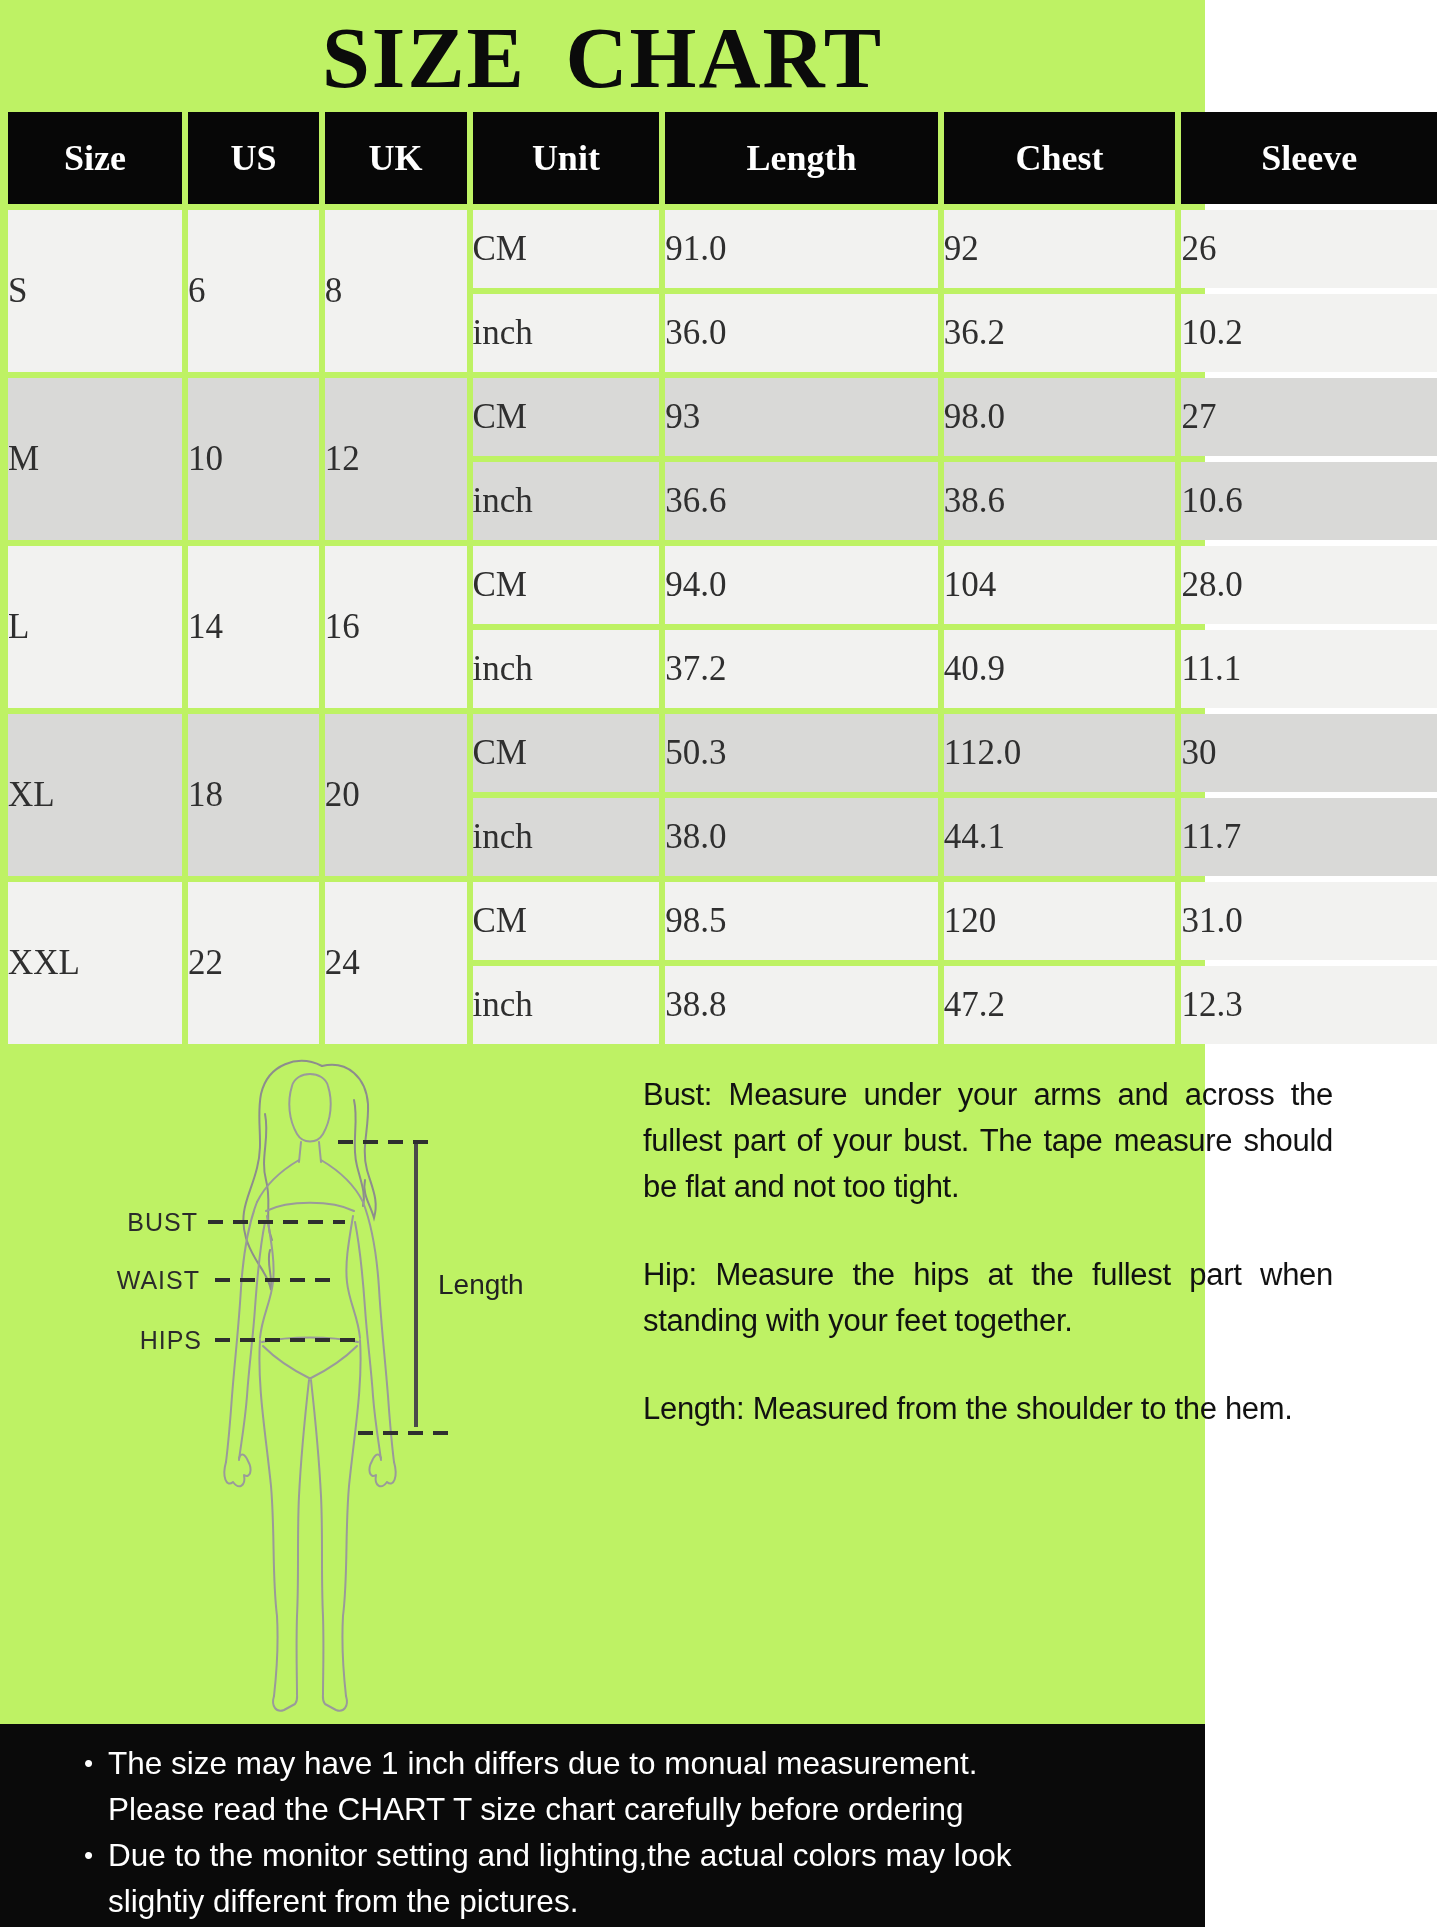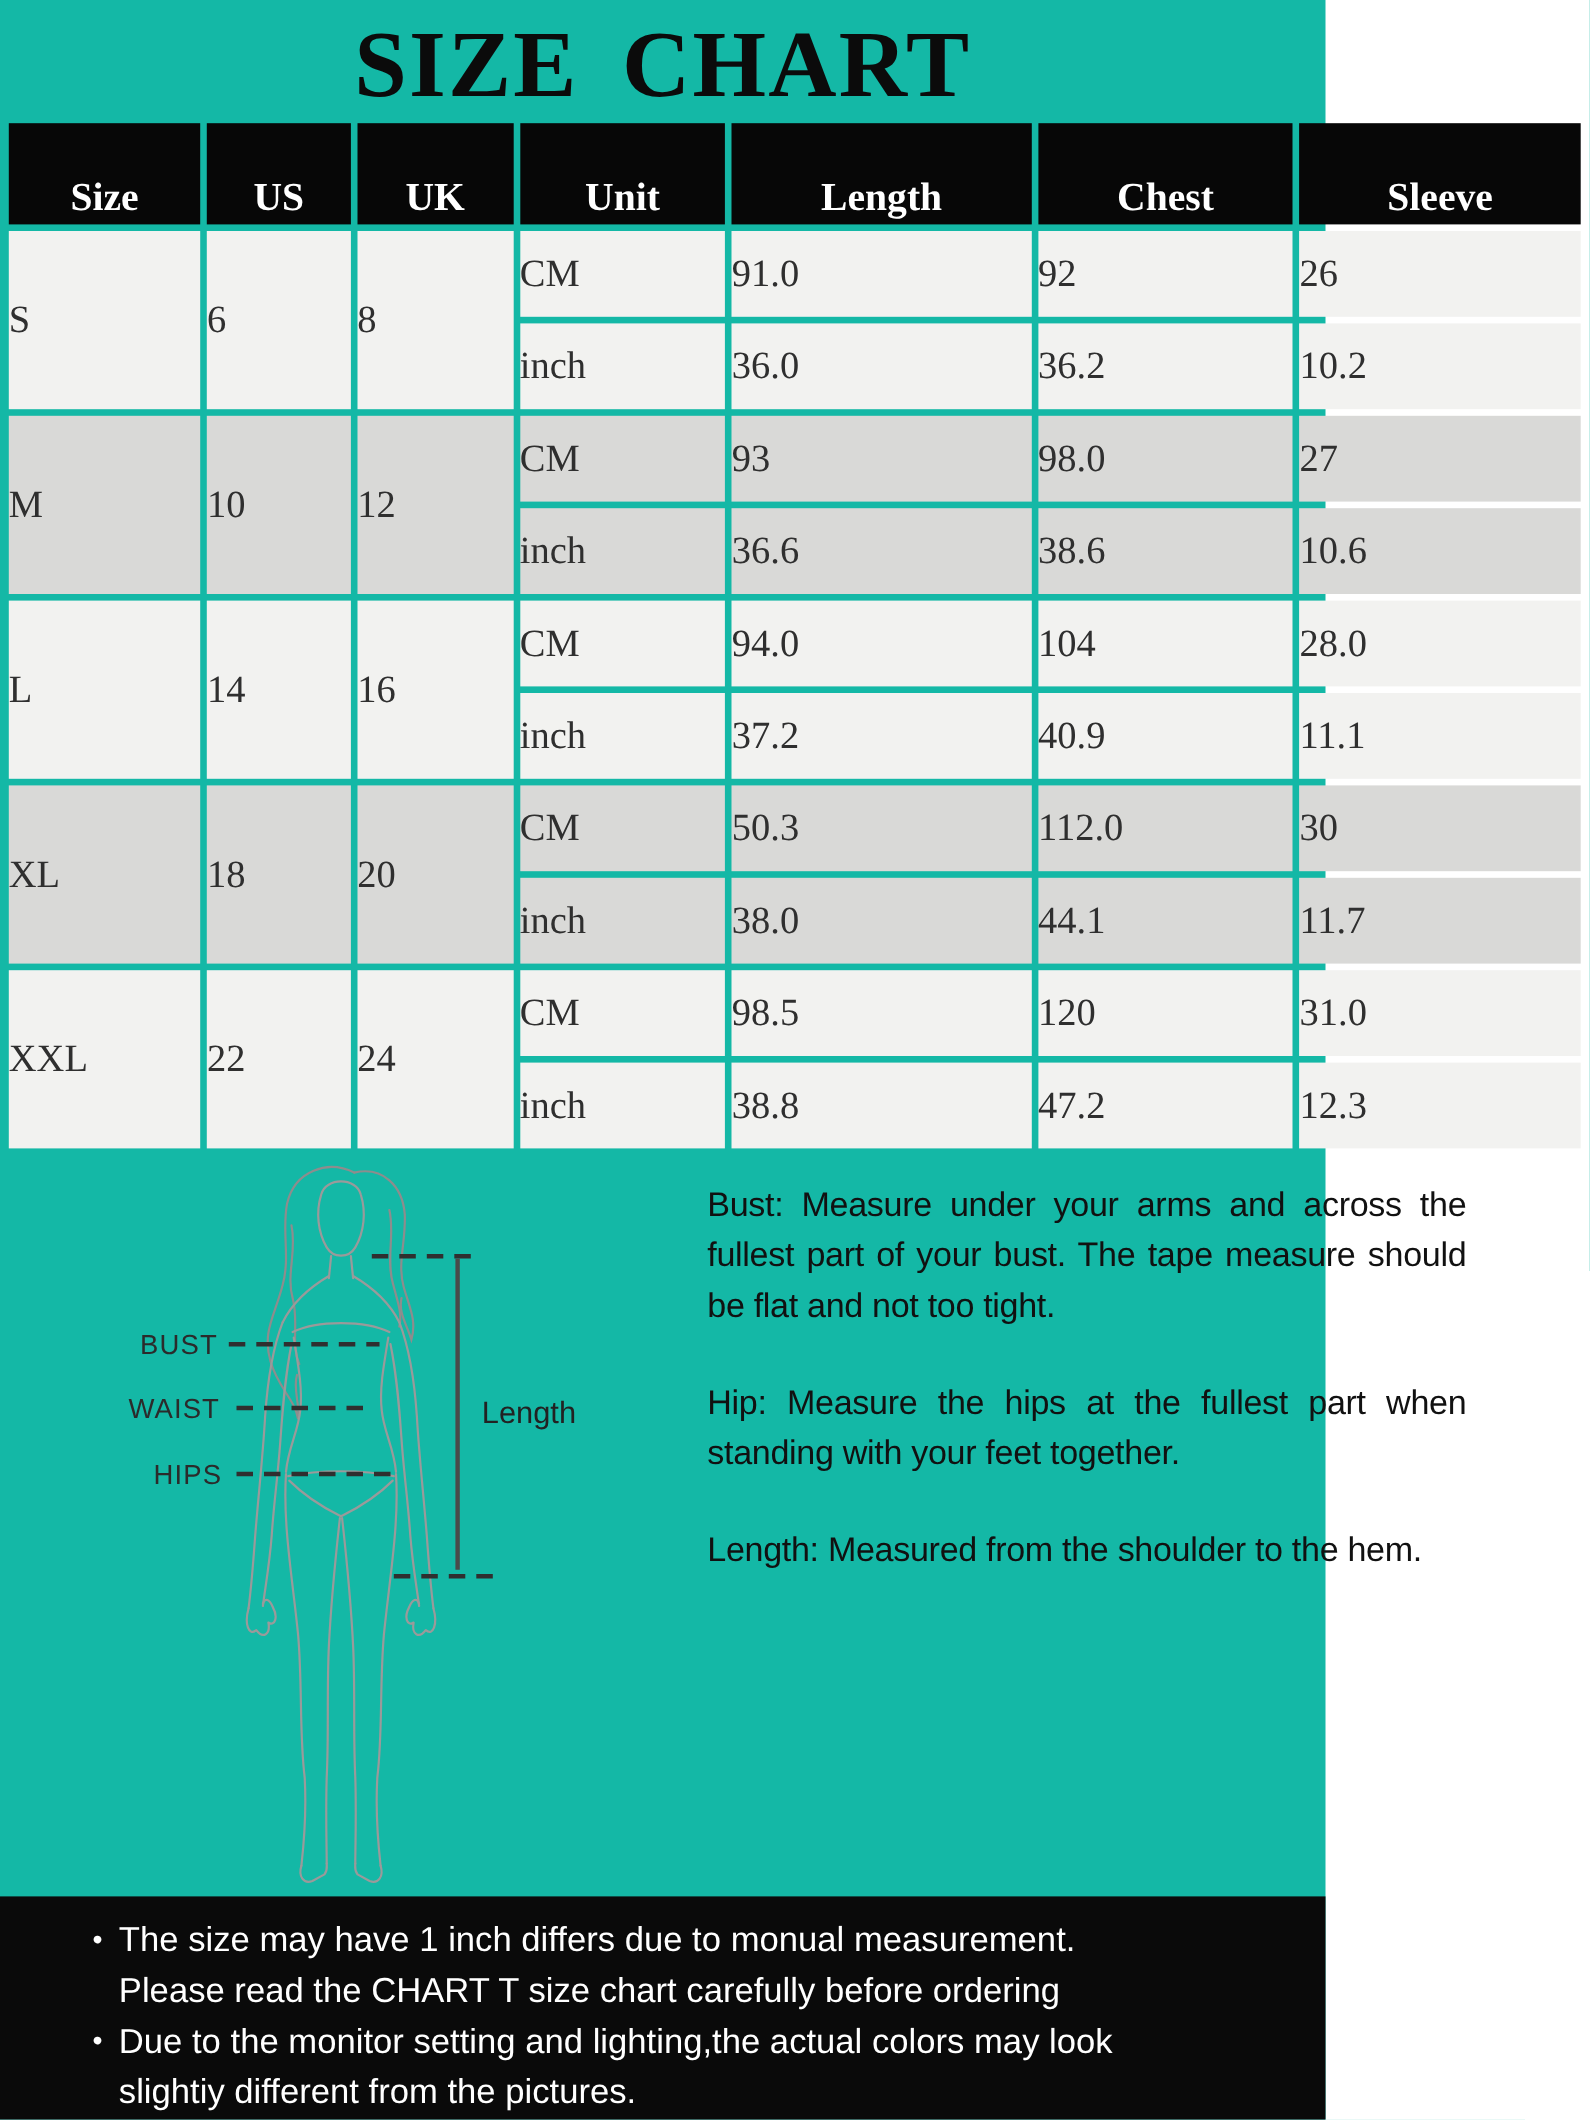--- a/index.html
+++ b/index.html
@@ -1,32 +1,32 @@
 <!DOCTYPE html>
 <html><head>
 <meta charset="utf-8">
 <style>
   * { margin:0; padding:0; box-sizing:border-box; }
   html,body { width:1445px; height:1927px; background:#ffffff; overflow:hidden;
               font-family:"Liberation Sans", sans-serif; }
-  .page { width:1205px; height:1927px; display:flex; flex-direction:column; background:#14b8a6; }
+  .page { width:1205px; height:1927px; display:flex; flex-direction:column; background:#bef264; }
 
   
   .title { text-align:center; margin-top:10px; height:96px;
            font-family:"Liberation Serif", serif; font-weight:700;
            font-size:86px; line-height:96px; color:#0b0b0b;
            letter-spacing:2px; word-spacing:16px; }
 
   
   table.size-table { width:1441px; margin:0 2px; border-collapse:separate; border-spacing:6px; table-layout:fixed; }
   .c-size{width:12.4%} .c-us{width:9.3%} .c-uk{width:10.1%} .c-unit{width:13.3%}
   .c-length{width:19.4%} .c-chest{width:16.5%} .c-sleeve{width:18.2%}
   th { background:#070707; color:#ffffff; font-family:"Liberation Serif", serif;
        font-weight:700; font-size:36px; height:92px; vertical-align:bottom;
-       padding-bottom:4px; text-align:center; }
+       padding-bottom:25px; text-align:center; }
   td { text-align:left; vertical-align:middle; height:78px;
        font-family:"Liberation Serif", serif; font-size:35px; color:#2f2f2f; }
   tbody.light td { background:#f2f2f0; }
   tbody.dark  td { background:#d9d9d7; }
 
   
   .lower { display:flex; height:674px; }
   .figure-area { width:545px; position:relative; }
   .figure-area svg { display:block; margin:4px 0 0 60px; }
   .sketch { fill:none; stroke:#9a9a9a; stroke-width:2; stroke-linecap:round; stroke-linejoin:round; }

